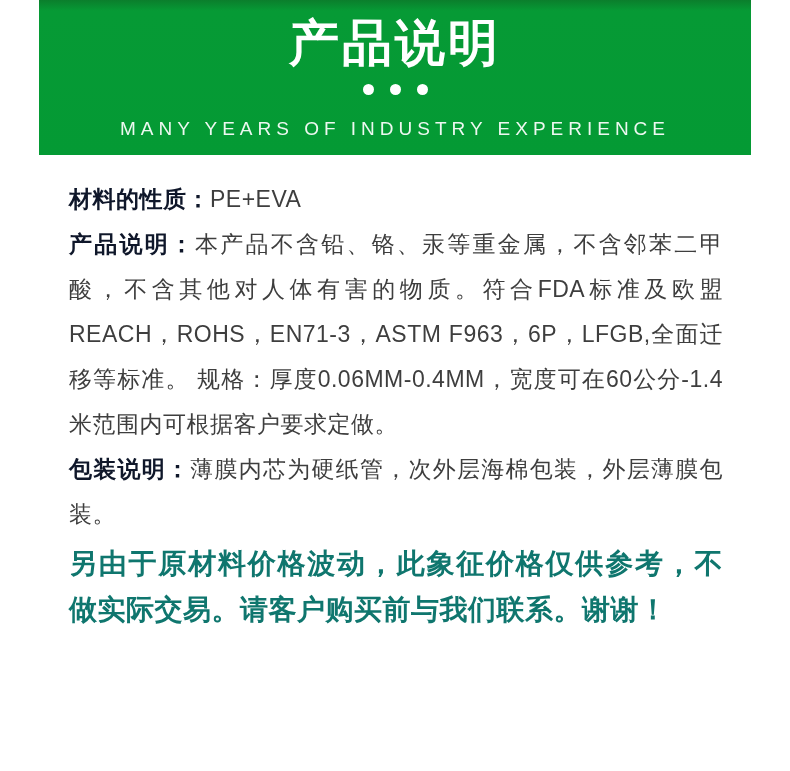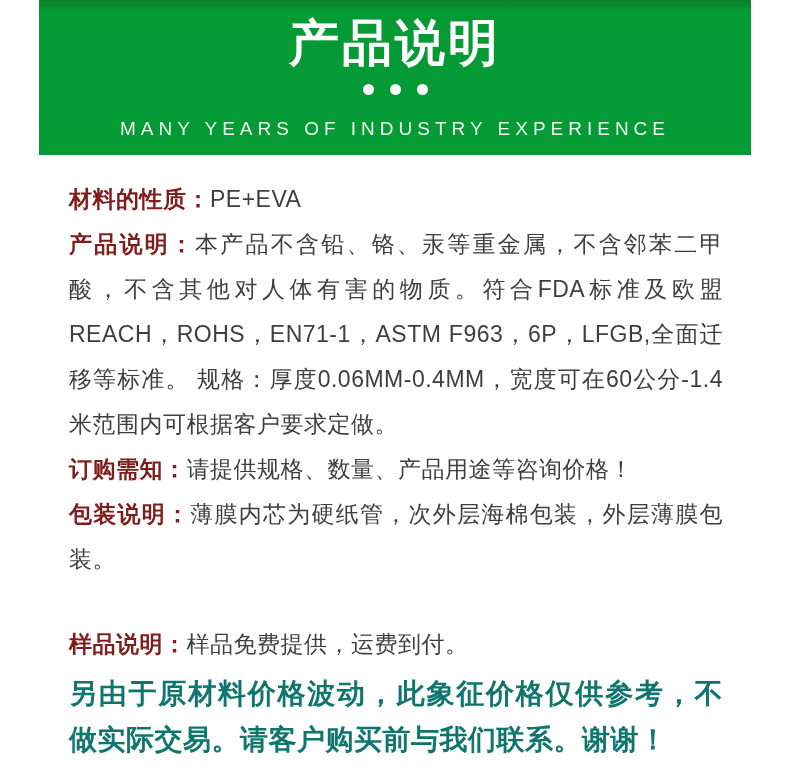--- a/index.html
+++ b/index.html
@@ -61,21 +61,21 @@
   }
   .para {
     margin: 0;
     font-size: 23px;
     line-height: 45px;
     color: #3e3e3e;
     letter-spacing: 0.5px;
     text-align: justify;
   }
   .para .label {
-    color: #7f1d1d;
+    color: #0f172a;
     font-weight: bold;
   }
   .para.gap-before {
     margin-top: 40px;
   }
   .para.note {
     margin-top: 4px;
     color: #0f766e;
     font-weight: bold;
     font-size: 28px;
@@ -94,25 +94,23 @@
       <span class="dot"></span>
       <span class="dot"></span>
     </div>
     <div class="subtitle">MANY YEARS OF INDUSTRY EXPERIENCE</div>
   </div>
 
   <div class="content">
 
     <p class="para"><span class="label">材料的性质：</span><span>PE+EVA</span></p>
 
-    <p class="para"><span class="label">产品说明：</span><span>本产品不含铅、铬、汞等重金属，不含邻苯二甲酸，不含其他对人体有害的物质。符合FDA标准及欧盟REACH，ROHS，EN71-1，ASTM F963，6P，LFGB,全面迁移等标准。 规格：厚度0.06MM-0.4MM，宽度可在60公分-1.4米范围内可根据客户要求定做。</span></p>
+    <p class="para"><span class="label">产品说明：</span><span>本产品不含铅、铬、汞等重金属，不含邻苯二甲酸，不含其他对人体有害的物质。符合FDA标准及欧盟REACH，ROHS，EN71-3，ASTM F963，6P，LFGB,全面迁移等标准。 规格：厚度0.06MM-0.4MM，宽度可在60公分-1.4米范围内可根据客户要求定做。</span></p>
 
-    <p class="para"><span class="label">订购需知：</span><span>请提供规格、数量、产品用途等咨询价格！</span></p>
 
     <p class="para"><span class="label">包装说明：</span><span>薄膜内芯为硬纸管，次外层海棉包装，外层薄膜包装。</span></p>
 
-    <p class="para gap-before"><span class="label">样品说明：</span><span>样品免费提供，运费到付。</span></p>
 
 
     <p class="para note">另由于原材料价格波动，此象征价格仅供参考，不做实际交易。请客户购买前与我们联系。谢谢！</p>
 
   </div>
 </div>
 
 </body></html>

